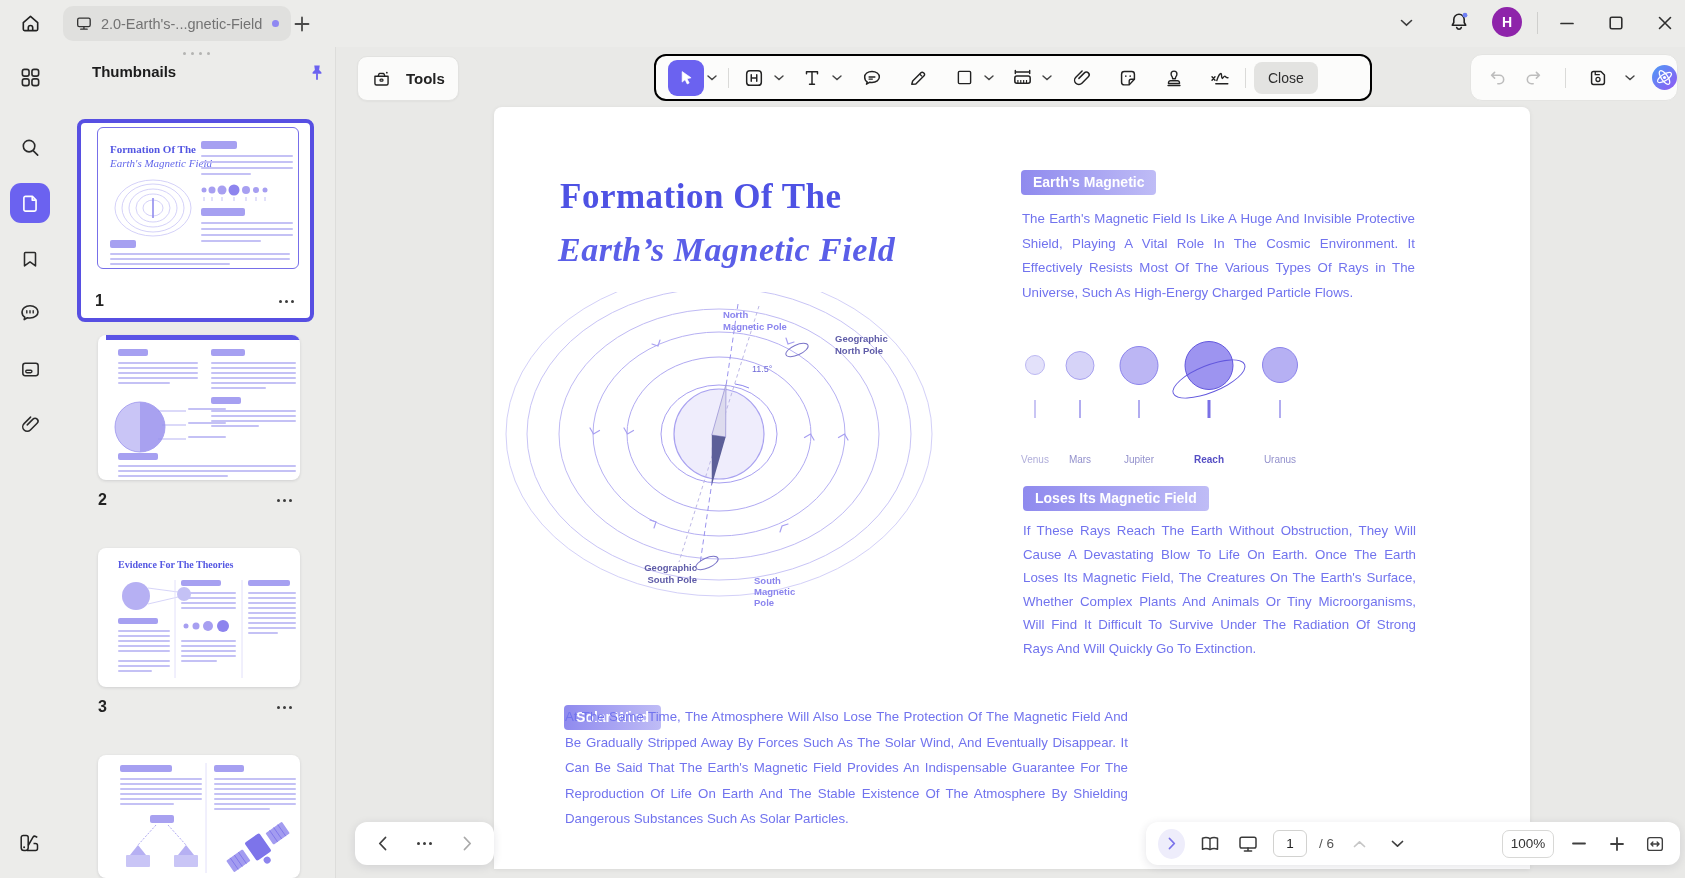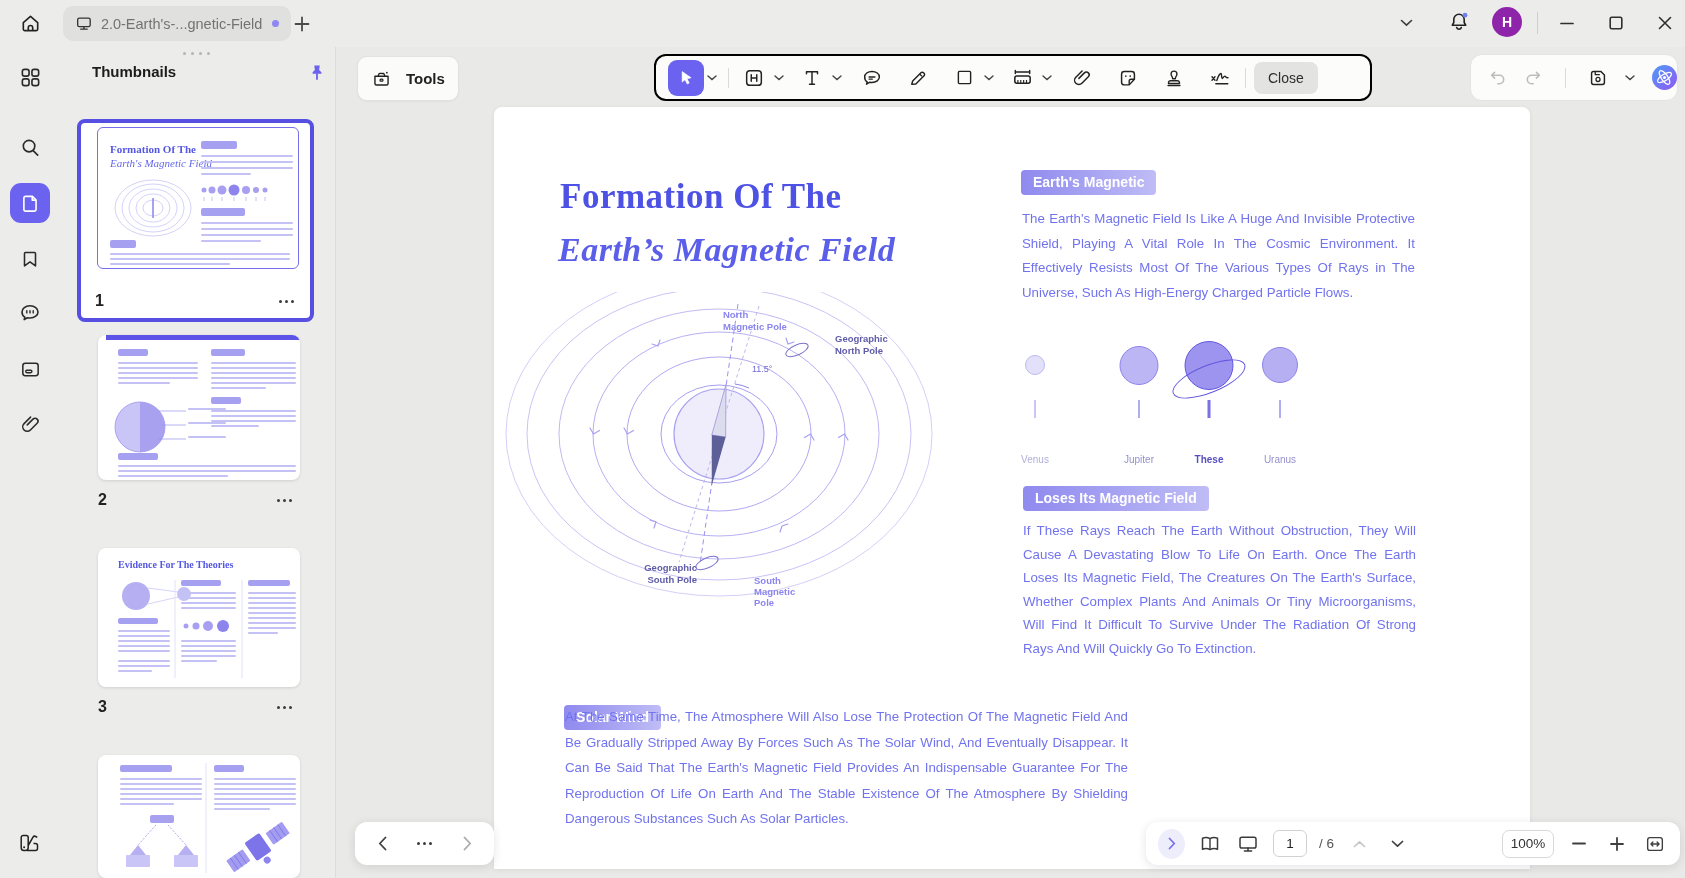--- a/index.html
+++ b/index.html
@@ -713,30 +713,35 @@
 
   <span class="badge badge1">Earth's Magnetic</span>
   <p class="para para1">The Earth's Magnetic Field Is Like A Huge And Invisible Protective Shield, Playing A Vital Role In The Cosmic Environment. It Effectively Resists Most Of The Various Types Of Rays in The Universe, Such As High-Energy Charged Particle Flows.</p>
 
   <div class="planets">
     <div class="planet pl1">
         <span class="ball"></span>
         <span class="tick"></span>
         <span class="pname">Venus</span>
       </div>
+    <div class="planet pl2">
+        <span class="ball"></span>
+        <span class="tick"></span>
+        <span class="pname">Mars</span>
+      </div>
     <div class="planet pl3">
         <span class="ball"></span>
         <span class="tick"></span>
         <span class="pname">Jupiter</span>
       </div>
     <div class="planet pl4">
         <span class="ball"></span>
         <span class="ring"></span>
         <span class="tick"></span>
-        <span class="pname">These</span>
+        <span class="pname">Reach</span>
       </div>
     <div class="planet pl5">
         <span class="ball"></span>
         <span class="tick"></span>
         <span class="pname">Uranus</span>
       </div>
   </div>
 
   <span class="badge badge2">Loses Its Magnetic Field</span>
   <p class="para para2">If These Rays Reach The Earth Without Obstruction, They Will Cause A Devastating Blow To Life On Earth. Once The Earth Loses Its Magnetic Field, The Creatures On The Earth's Surface, Whether Complex Plants And Animals Or Tiny Microorganisms, Will Find It Difficult To Survive Under The Radiation Of Strong Rays And Will Quickly Go To Extinction.</p>

